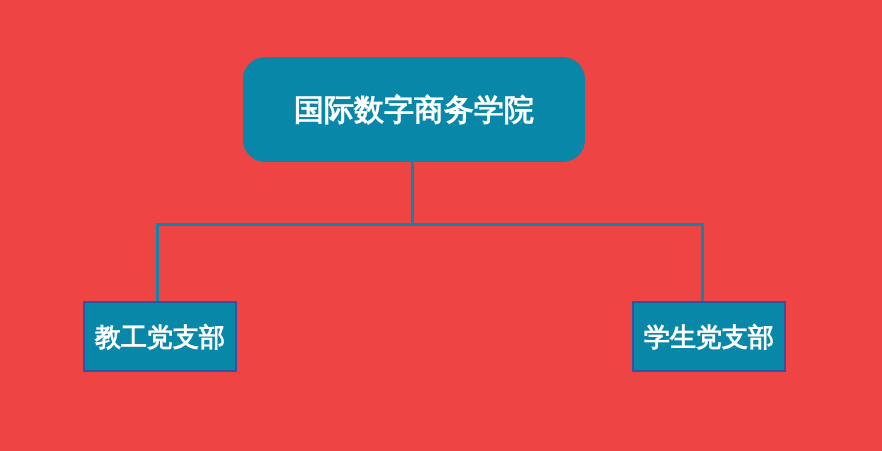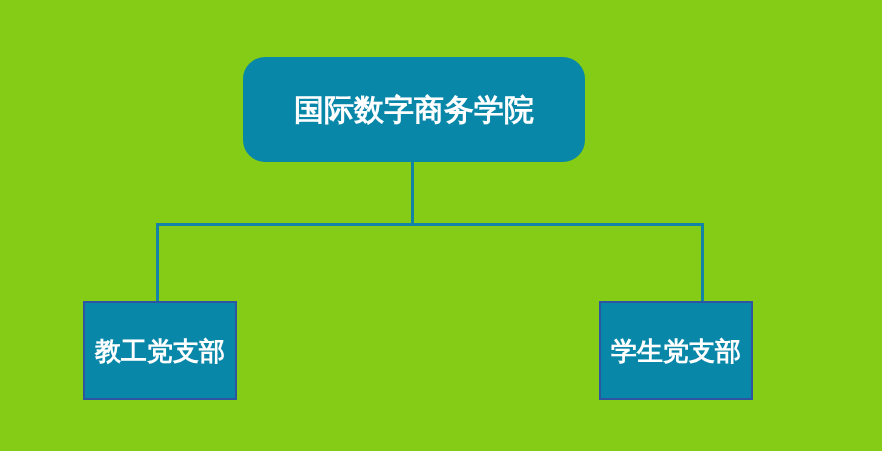--- a/index.html
+++ b/index.html
@@ -5,21 +5,21 @@
   html, body {
     margin: 0;
     padding: 0;
     background: #ffffff;
     font-family: "Liberation Sans", sans-serif;
   }
   .canvas {
     position: relative;
     width: 882px;
     height: 451px;
-    background: #84cc16;
+    background: #ef4444;
     overflow: hidden;
   }
   .node {
     position: absolute;
     background: #0887a8;
     color: #ffffff;
     display: flex;
     flex-direction: column;
     align-items: center;
     justify-content: center;
@@ -31,28 +31,28 @@
     left: 243px;
     top: 57px;
     width: 342px;
     height: 105px;
     border-radius: 22px;
     font-size: 30px;
     line-height: 36px;
   }
   .child-node {
     width: 154px;
-    height: 99px;
+    height: 71px;
     top: 301px;
     border: 2px solid #2e55a1;
     font-size: 26px;
     line-height: 30px;
   }
   .child-node.left  { left: 83px; }
-  .child-node.right { left: 599px; }
+  .child-node.right { left: 632px; }
   .line {
     position: absolute;
     background: #1484a6;
   }
   .line.trunk {
     left: 411px;
     top: 162px;
     width: 3px;
     height: 63px;
   }

